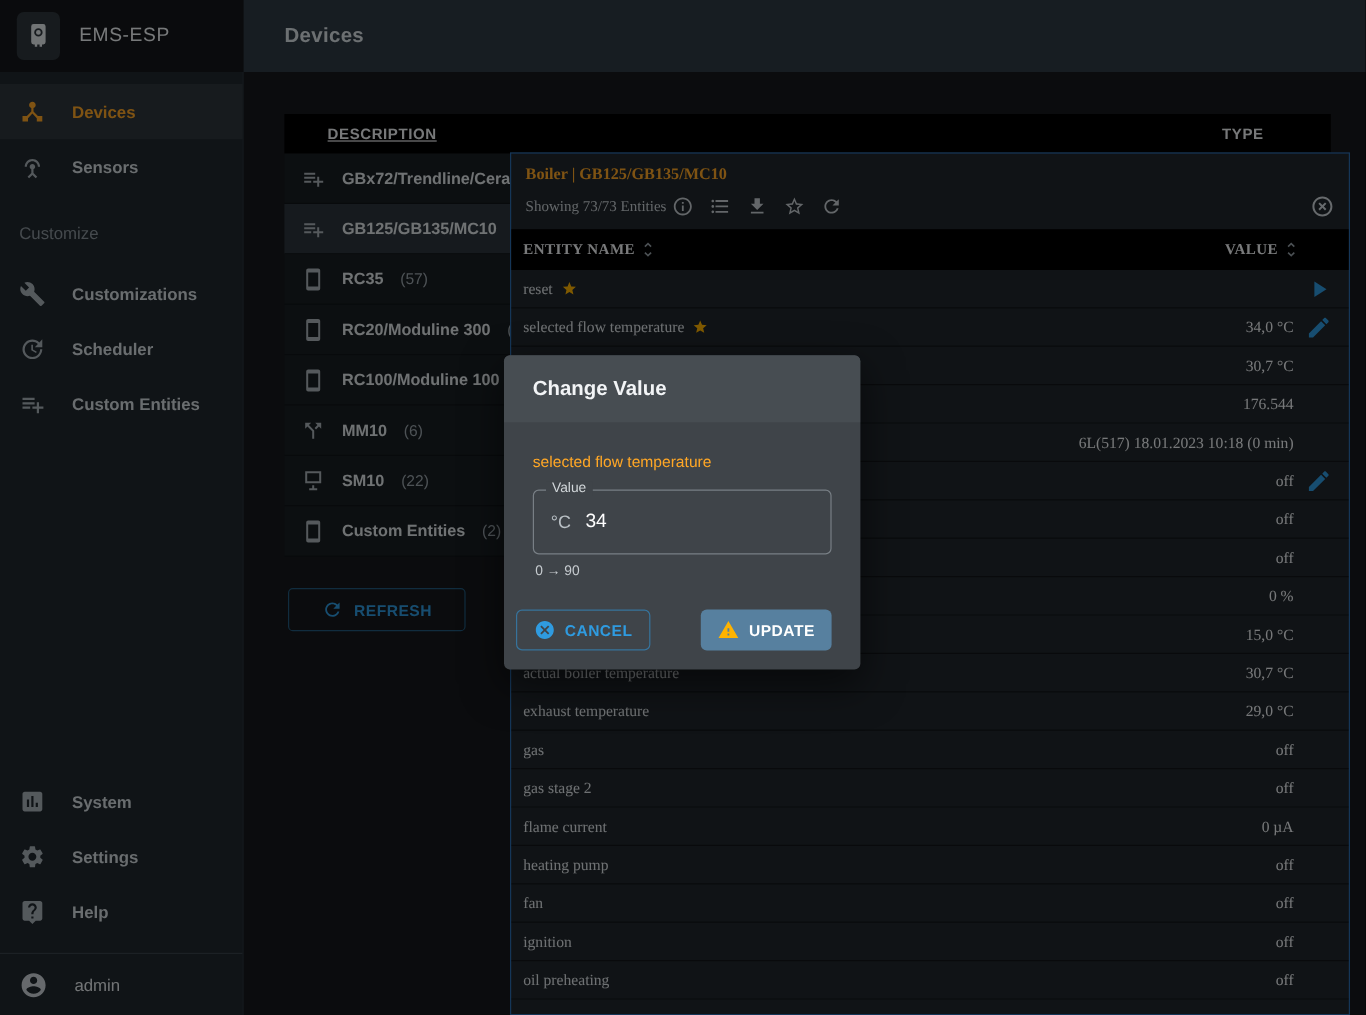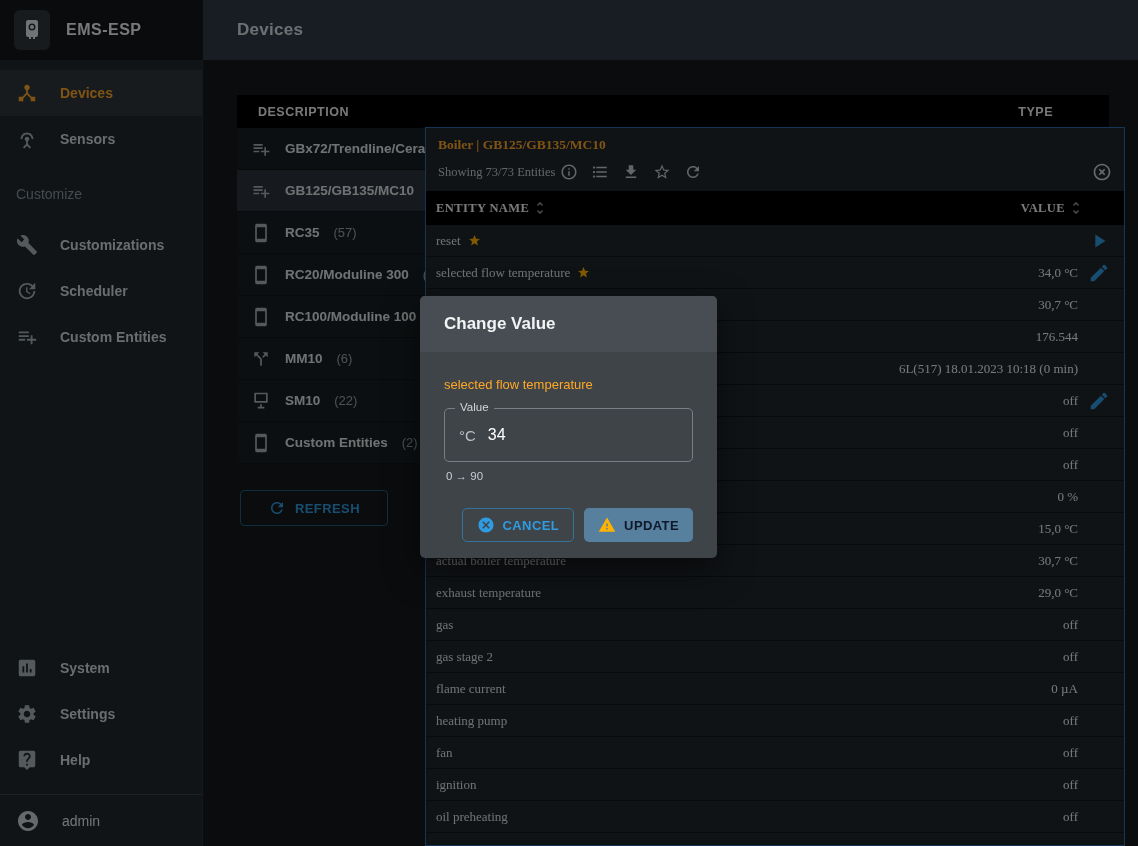--- a/index.html
+++ b/index.html
@@ -10,42 +10,42 @@
   .screen{position:relative;width:1138px;height:846px;overflow:hidden;background:#16191c;}
 
   .icn{display:inline-flex;}
   .icn svg{width:100%;height:100%;display:block;}
 
   
   .topbar{position:absolute;top:0;left:0;right:0;height:60px;display:flex;z-index:5;}
   .topbar-left{width:203px;background:#14171a;display:flex;align-items:center;gap:16px;padding-left:14px;box-sizing:border-box;}
   .logo-box{width:36px;height:40px;background:#2f373d;border-radius:6px;display:flex;align-items:center;justify-content:center;}
   .logo-icn{width:24px;height:24px;color:#e3e8eb;}
-  .app-title{color:#eef2f4;font-weight:bold;font-size:16px;letter-spacing:.5px;}
+  .app-title{color:#eef2f4;font-weight:normal;font-size:16px;letter-spacing:.5px;}
   .topbar-right{flex:1;background:#2e3a45;display:flex;align-items:center;padding-left:34px;}
   .page-title{color:#d9e0e5;font-weight:bold;font-size:17px;letter-spacing:.3px;}
 
   
   .sidebar{position:absolute;top:60px;left:0;width:203px;bottom:0;background:#20282e;border-right:1px solid #2a3239;box-sizing:border-box;z-index:5;}
   #nav-main{padding-top:10px;}
   .nav-item{height:46px;display:flex;align-items:center;gap:22px;padding:0 16px;color:#d3dade;font-size:14px;font-weight:bold;cursor:pointer;}
   .nav-icn{width:22px;height:22px;color:#a9b2b9;flex:none;}
   .nav-item.active{background:rgba(255,255,255,.07);color:var(--amber);}
   .nav-item.active .nav-icn{color:var(--amber);}
   .section-lbl{padding:24px 16px 10px;color:#8b959c;font-size:14px;}
   #nav-customize{margin-top:10px;}
   .sidebar-bottom{position:absolute;left:0;right:0;bottom:0;}
   .nav-divider{height:1px;background:#39424a;margin-top:11px;}
   .user-row{height:51px;display:flex;align-items:center;gap:22px;padding:0 16px;color:#e4e9ec;font-size:14px;cursor:pointer;}
   .user-row .nav-icn{width:24px;height:24px;color:#ccd3d8;}
 
   
   .table{position:absolute;left:237px;top:95px;width:872px;z-index:1;}
   .table-head{height:33px;background:#000;display:flex;align-items:center;font-weight:bold;font-size:12.5px;color:#eef1f3;letter-spacing:.5px;}
-  .th-desc{padding-left:21px;flex:1;cursor:pointer;}
+  .th-desc{padding-left:36px;flex:1;cursor:pointer;text-decoration:underline;}
   .th-type{padding-right:56px;cursor:pointer;}
   .dev-row{height:41px;background:#191e22;border-bottom:1px solid #101418;display:flex;align-items:center;padding-left:14px;gap:14px;cursor:pointer;}
   .dev-row.selected{background:#2d353c;}
   .dev-icn{width:20px;height:20px;color:#aab3b9;flex:none;}
   .dev-name{font-size:13.5px;font-weight:bold;color:#dfe4e7;white-space:nowrap;}
   .dev-count{font-size:13px;color:#9aa4ab;white-space:nowrap;}
   .refresh-btn{margin:26px 0 0 3px;height:34px;padding:0 27px;display:inline-flex;align-items:center;gap:9px;border:1px solid rgba(47,155,224,.5);border-radius:4px;color:var(--blue);font-size:13px;font-weight:bold;letter-spacing:.4px;cursor:pointer;background:transparent;}
   .refresh-btn .btn-icn{width:18px;height:18px;color:var(--blue);}
 
   
@@ -79,21 +79,21 @@
   .field{position:relative;margin-top:16px;height:54px;border:1px solid #787f85;border-radius:5px;display:flex;align-items:center;padding:0 14px;gap:10px;box-sizing:border-box;}
   .field-label{position:absolute;top:-8px;left:10px;background:#3f4449;padding:0 5px;font-size:11.5px;color:#d2d7da;}
   .unit{color:#b9c0c5;font-size:15px;flex:none;}
   .val-input{flex:1;min-width:0;background:transparent;border:none;outline:none;color:#fff;font-size:16px;font-family:inherit;}
   .helper{margin-top:8px;font-size:11.5px;color:#c7ccd0;padding-left:2px;}
   .modal-actions{display:flex;justify-content:flex-end;gap:10px;margin-top:26px;padding-bottom:8px;}
   .btn{height:34px;border-radius:5px;display:inline-flex;align-items:center;gap:8px;font-size:13px;font-weight:bold;letter-spacing:.4px;padding:0 14px;cursor:pointer;box-sizing:border-box;}
   .btn .icn{width:18px;height:18px;}
   .btn-cancel{border:1px solid rgba(47,155,224,.55);color:var(--blue);background:transparent;}
   .btn-cancel .icn{color:var(--blue);}
-  .btn-update{background:var(--update-button);color:#0f172a;}
+  .btn-update{background:var(--update-button);color:#ffffff;margin-left:32px;}
   .btn-update .icn{color:#ffb300;}
 </style>
 </head>
 <body>
 
 <div class="screen">
 
   <div class="topbar">
     <div class="topbar-left">
       <div class="logo-box">

